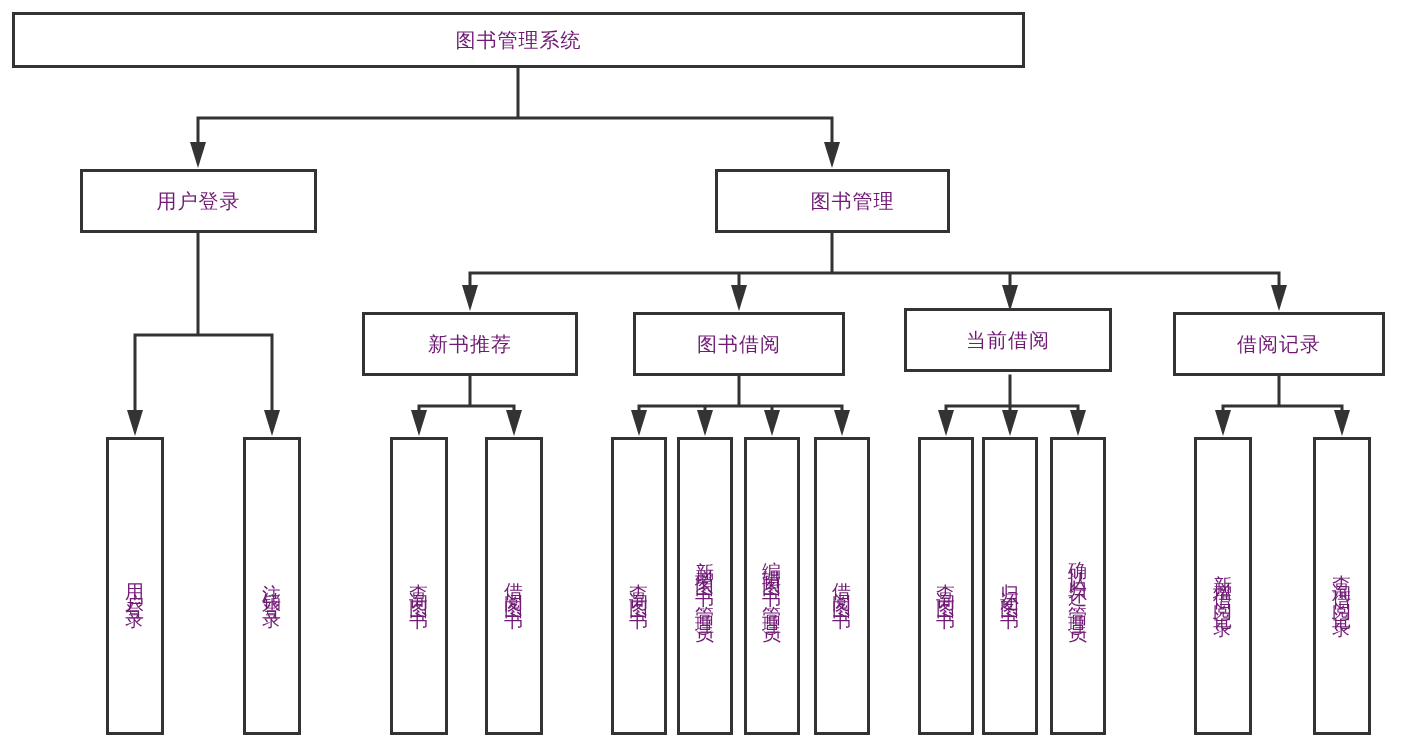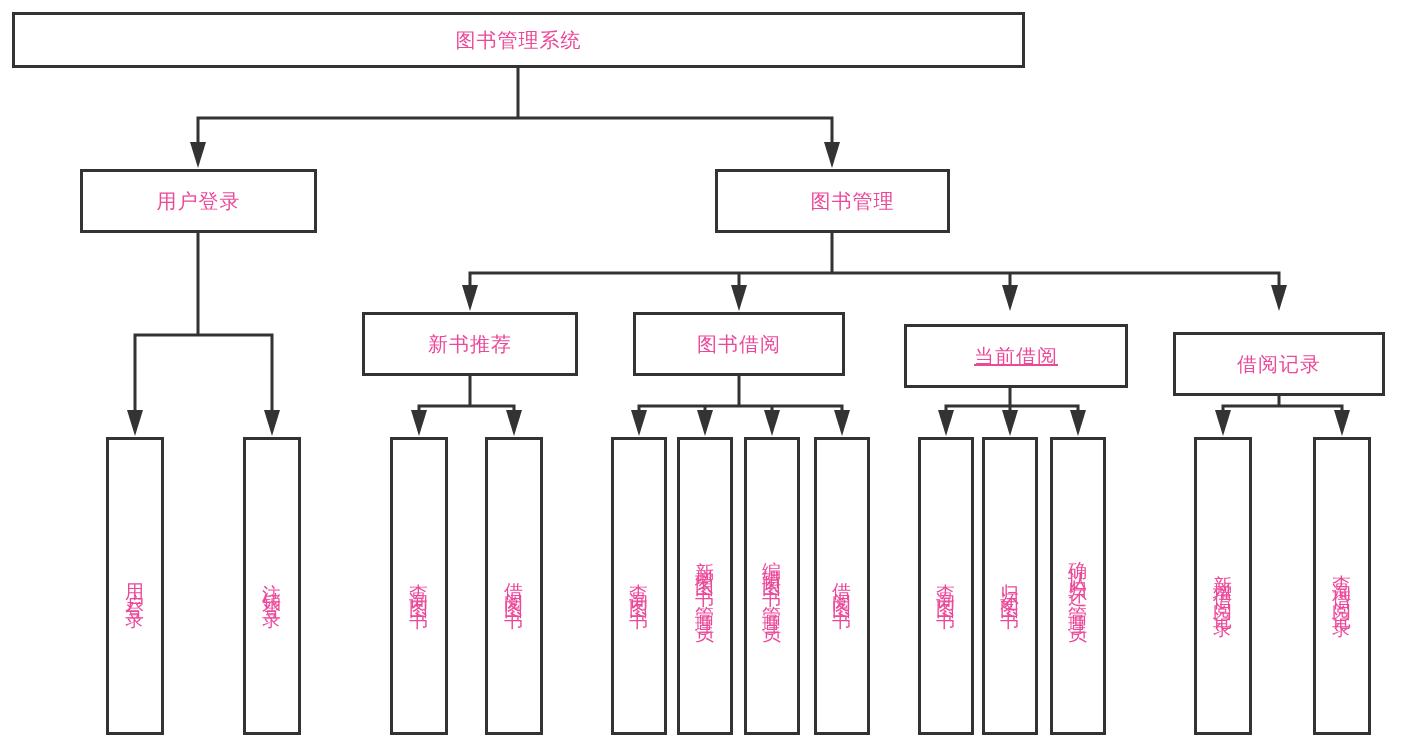--- a/index.html
+++ b/index.html
@@ -12,21 +12,21 @@
   }
   #wires{position:absolute;left:0;top:0;z-index:0;}
   .box{
     position:absolute;
     box-sizing:border-box;
     border:3px solid #333333;
     background:#ffffff;
     display:flex;
     align-items:center;
     justify-content:center;
-    color:#ec4899;
+    color:#701a75;
     z-index:1;
   }
   .hlabel{
     font-size:20px;
     letter-spacing:1px;
     white-space:nowrap;
   }
   .vlabel{
     writing-mode:vertical-rl;
     text-orientation:mixed;
@@ -99,24 +99,24 @@
   <div class="box" style="left:715px;top:169px;width:235px;height:64px;padding-left:40px;">
     <span class="hlabel">图书管理</span>
   </div>
 
   <div class="box" style="left:633px;top:312px;width:212px;height:64px;">
     <span class="hlabel">图书借阅</span>
   </div>
   <div class="box" style="left:362px;top:312px;width:216px;height:64px;">
     <span class="hlabel">新书推荐</span>
   </div>
-  <div class="box" style="left:904px;top:324px;width:224px;height:64px;text-decoration:underline;">
+  <div class="box" style="left:904px;top:308px;width:208px;height:64px;">
     <span class="hlabel">当前借阅</span>
   </div>
-  <div class="box" style="left:1173px;top:312px;width:212px;height:64px;margin-top:20px;">
+  <div class="box" style="left:1173px;top:312px;width:212px;height:64px;">
     <span class="hlabel">借阅记录</span>
   </div>
 
   <div class="box" style="left:106px;top:437px;width:58px;height:298px;">
     <span class="vlabel">用户登录</span>
   </div>
   <div class="box" style="left:243px;top:437px;width:58px;height:298px;">
     <span class="vlabel">注销登录</span>
   </div>
 

